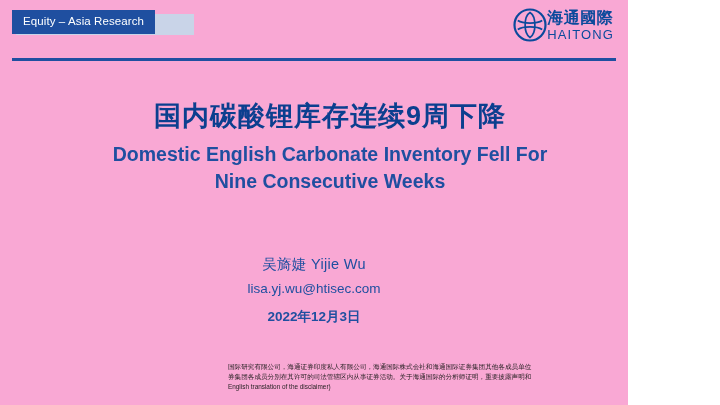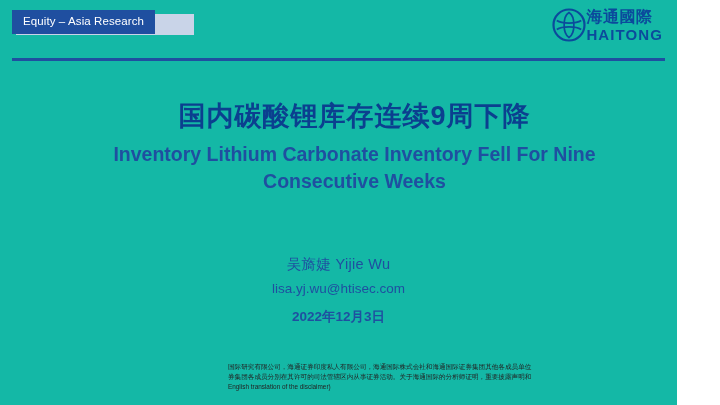--- a/index.html
+++ b/index.html
@@ -9,23 +9,23 @@
   body {
     width: 720px;
     height: 405px;
     background: #ffffff;
     font-family: "Liberation Sans", sans-serif;
     overflow: hidden;
     position: relative;
   }
   .slide {
     position: relative;
-    width: 677px;
+    width: 628px;
     height: 405px;
-    background: #14b8a6;
+    background: #f9a8d4;
     box-sizing: border-box;
   }
 
   
   .tab {
     position: absolute;
     left: 12px;
     top: 10px;
     background: #1f4fa0;
     color: #ffffff;
@@ -76,22 +76,22 @@
     line-height: 1.0;
   }
   .logo-cn {
     color: #0b4a9c;
     font-size: 16px;
     font-weight: bold;
     letter-spacing: 0.5px;
   }
   .logo-en {
     color: #0b4a9c;
-    font-size: 15px;
-    font-weight: bold;
+    font-size: 13px;
+    font-weight: normal;
     letter-spacing: 1.1px;
     margin-top: 2px;
   }
 
   
   .title-block {
     position: absolute;
     left: 0;
     right: 0;
     top: 100px;
@@ -179,21 +179,21 @@
       </svg>
     </span>
     <span class="logo-text">
       <span class="logo-cn">海通國際</span>
       <span class="logo-en">HAITONG</span>
     </span>
   </div>
 
   <div class="title-block">
     <div class="title-cn">国内碳酸锂库存连续9周下降</div>
-    <div class="title-en">Inventory Lithium Carbonate Inventory Fell For Nine Consecutive Weeks</div>
+    <div class="title-en">Domestic English Carbonate Inventory Fell For Nine Consecutive Weeks</div>
   </div>
 
   <div class="author-block">
     <div class="author-name">吴旖婕 Yijie Wu</div>
     <div class="author-email">lisa.yj.wu@htisec.com</div>
     <div class="author-date">2022年12月3日</div>
   </div>
 
   <div class="disclaimer">
     <div>国际研究有限公司，海通证券印度私人有限公司，海通国际株式会社和海通国际证券集团其他各成员单位</div>

